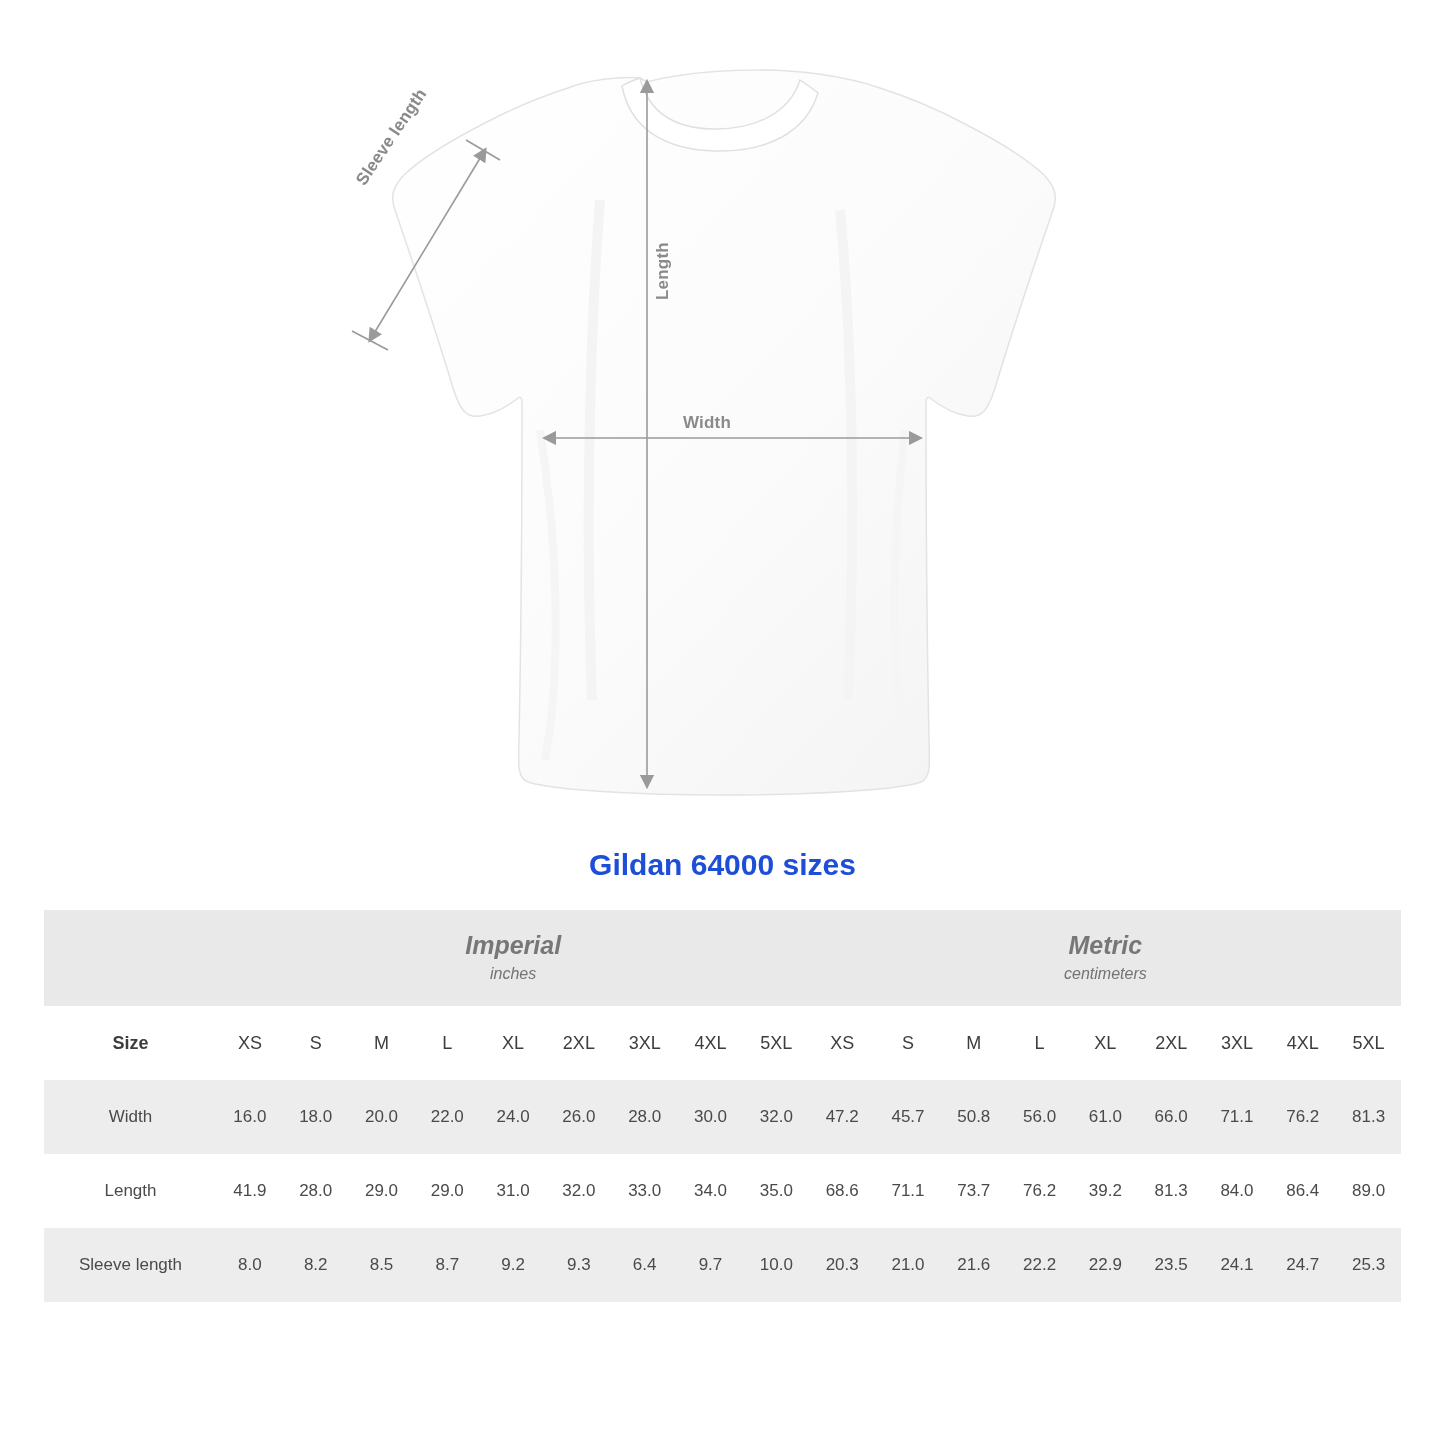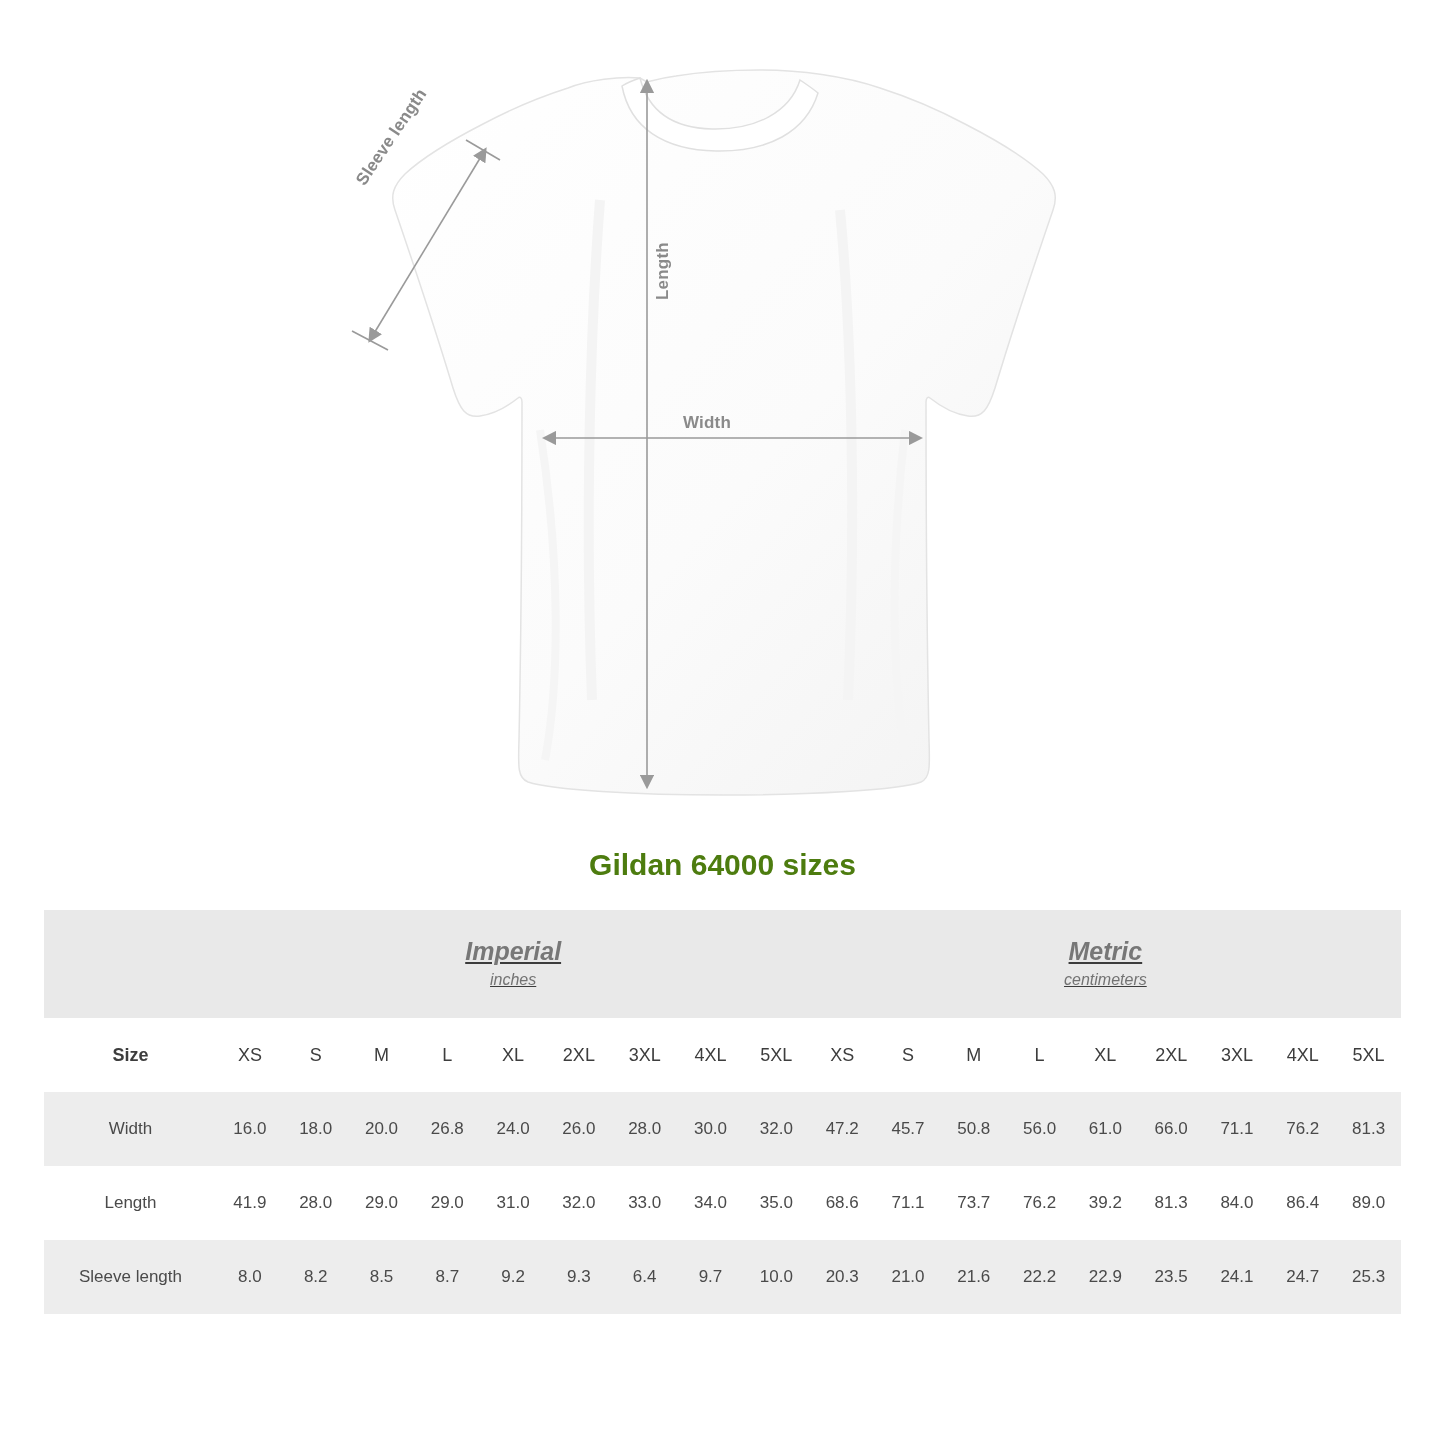--- a/index.html
+++ b/index.html
@@ -53,21 +53,21 @@
   }
 
   
   .chart-head {
     text-align: center;
     margin-top: 18px;
   }
   .chart-title {
     font-size: 30px;
     font-weight: bold;
-    color: #4d7c0f;
+    color: #1d4ed8;
     margin: 0 0 14px 0;
   }
   .chart-note {
     font-size: 17px;
     font-style: italic;
     color: #6f6f6f;
     margin: 0;
   }
 
   
@@ -85,22 +85,21 @@
     font-size: 17px;
     color: #4a4a4a;
     font-weight: normal;
     padding: 0;
     height: 74px;
     vertical-align: middle;
     border: none;
   }
   .unit-head {
     background: #e9e9e9;
-    height: 108px;
-    text-decoration: underline;
+    height: 96px;
   }
   .unit-head .unit-name {
     font-size: 25px;
     font-style: italic;
     font-weight: bold;
     color: #777777;
     line-height: 1.25;
   }
   .unit-head .unit-sub {
     font-size: 16px;
@@ -254,21 +253,21 @@
         <td class="sz">3XL</td>
         <td class="sz">4XL</td>
         <td class="sz">5XL</td>
       </tr>
 
       <tr class="row-alt">
         <td class="rowlabel">Width</td>
         <td>16.0</td>
         <td>18.0</td>
         <td>20.0</td>
-        <td>26.8</td>
+        <td>22.0</td>
         <td>24.0</td>
         <td>26.0</td>
         <td>28.0</td>
         <td>30.0</td>
         <td>32.0</td>
         <td>47.2</td>
         <td>45.7</td>
         <td>50.8</td>
         <td>56.0</td>
         <td>61.0</td>

